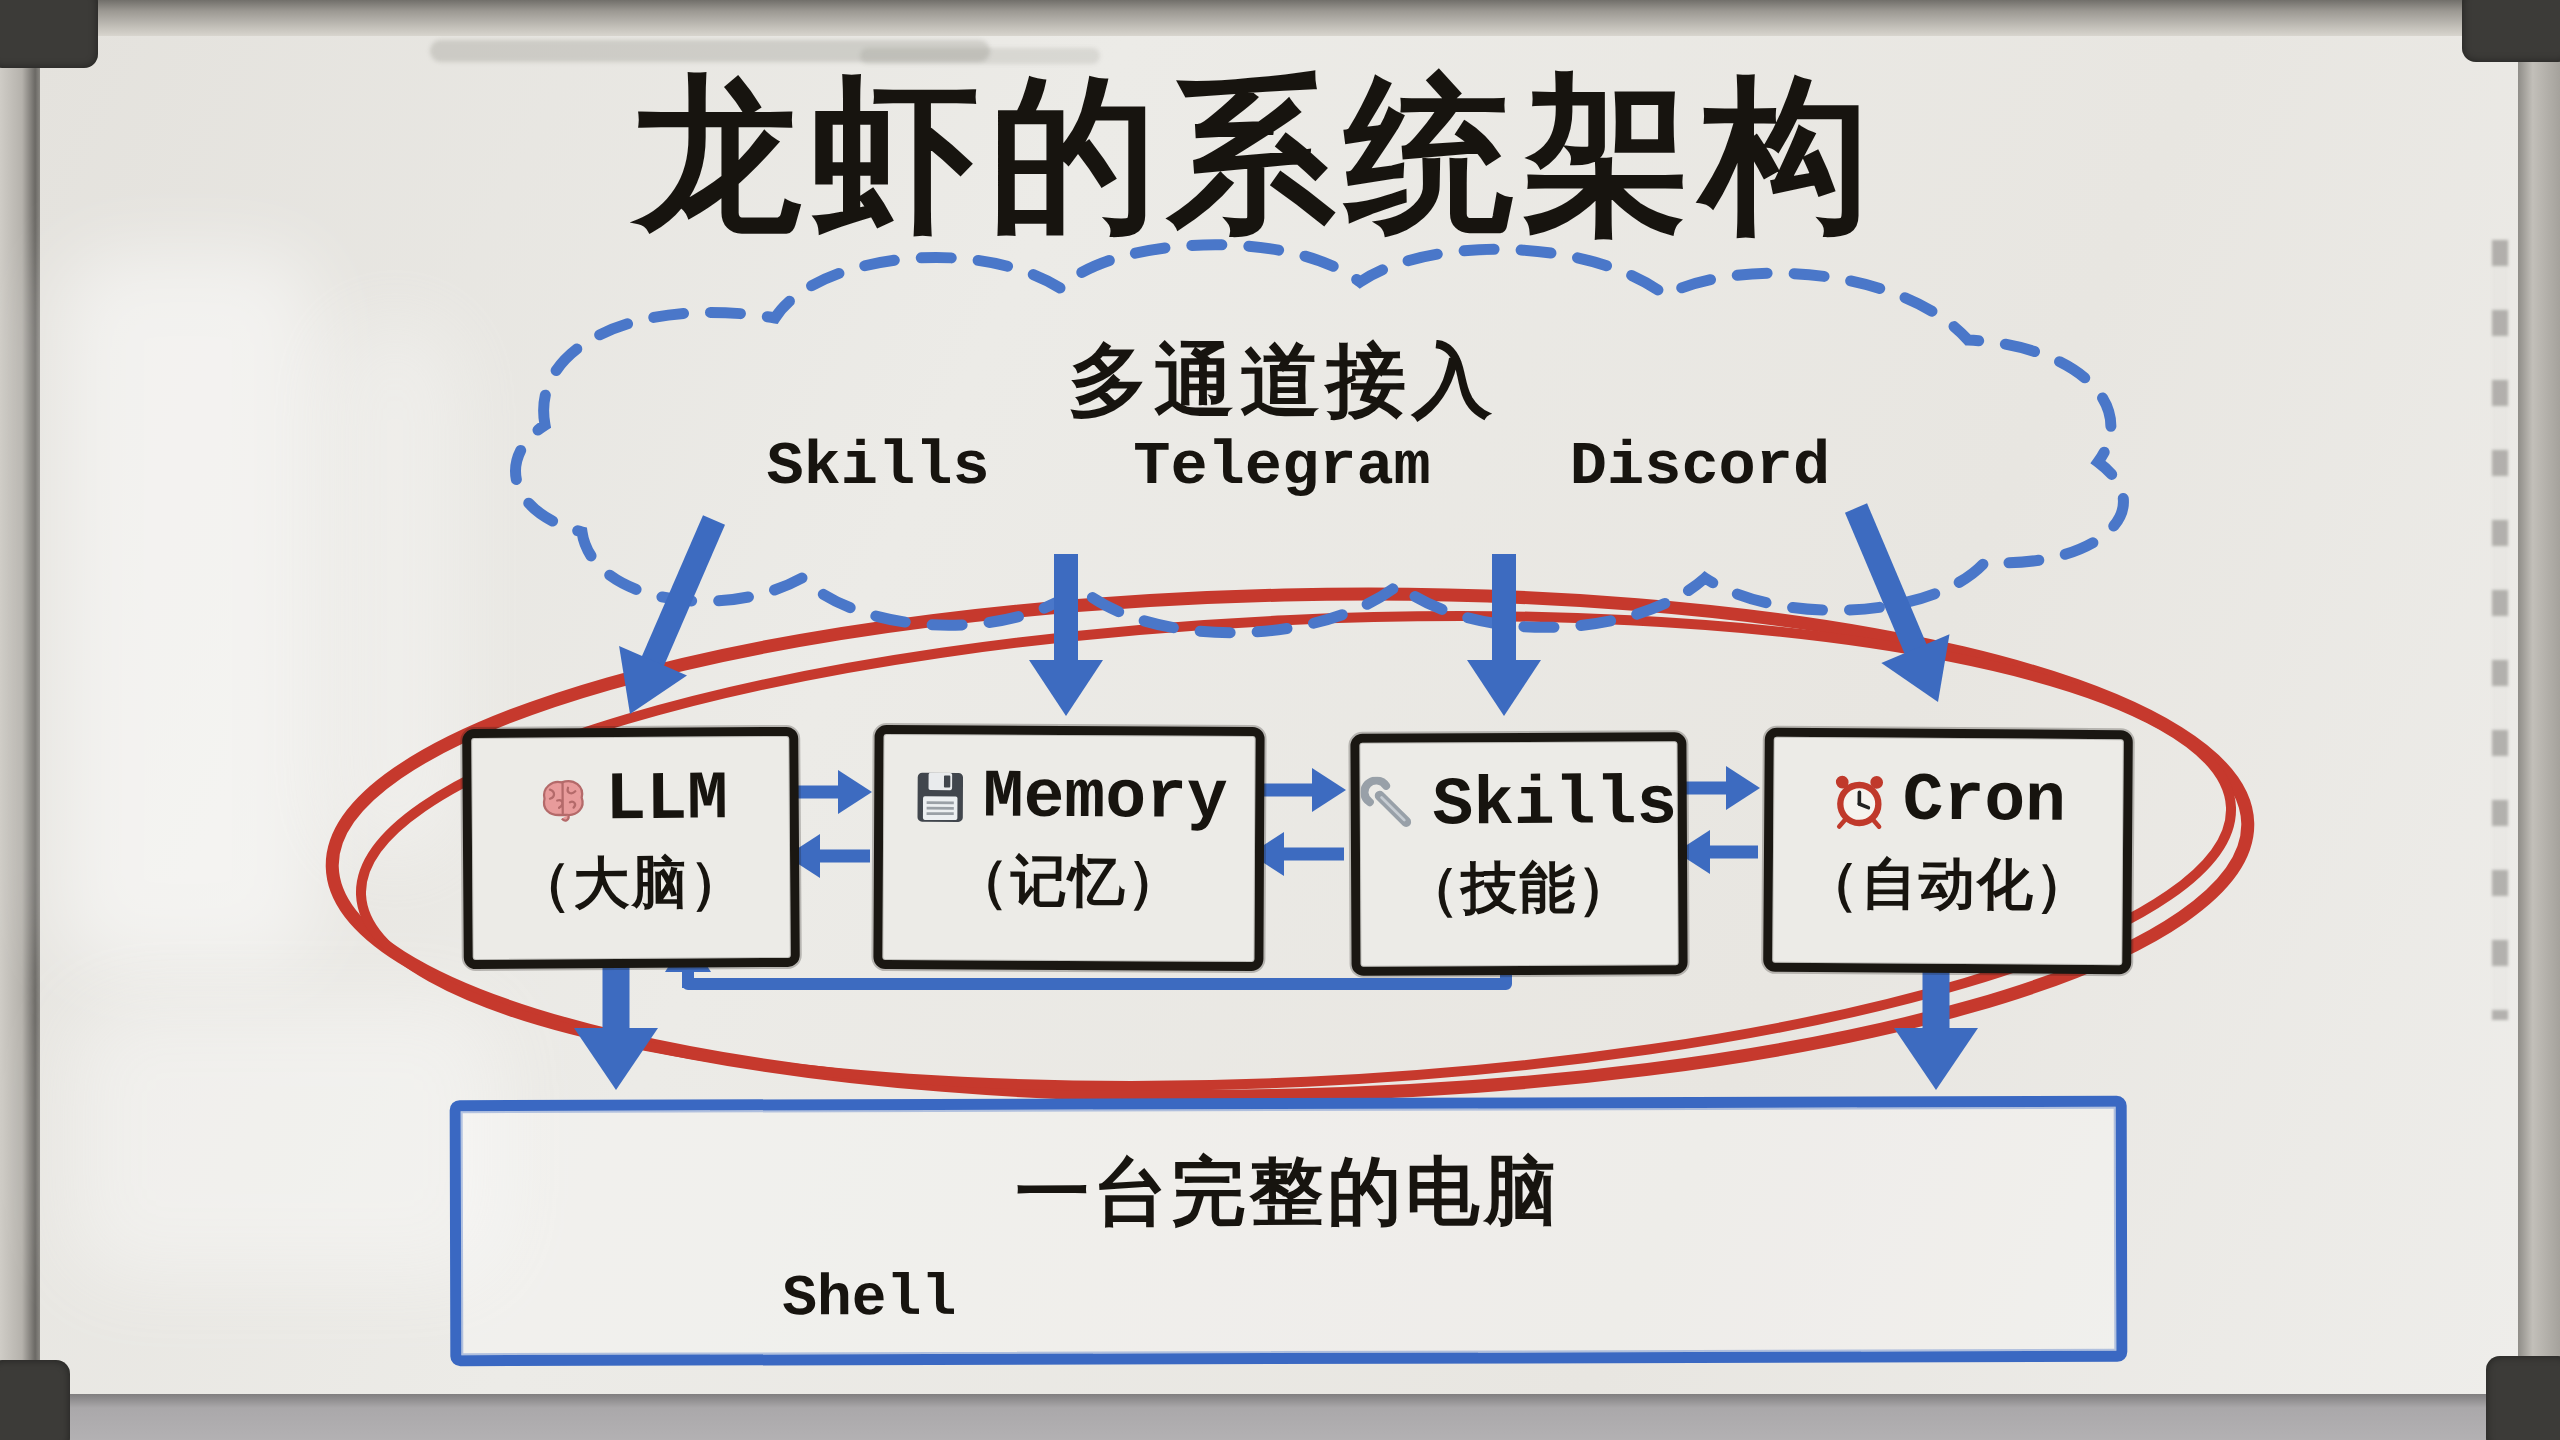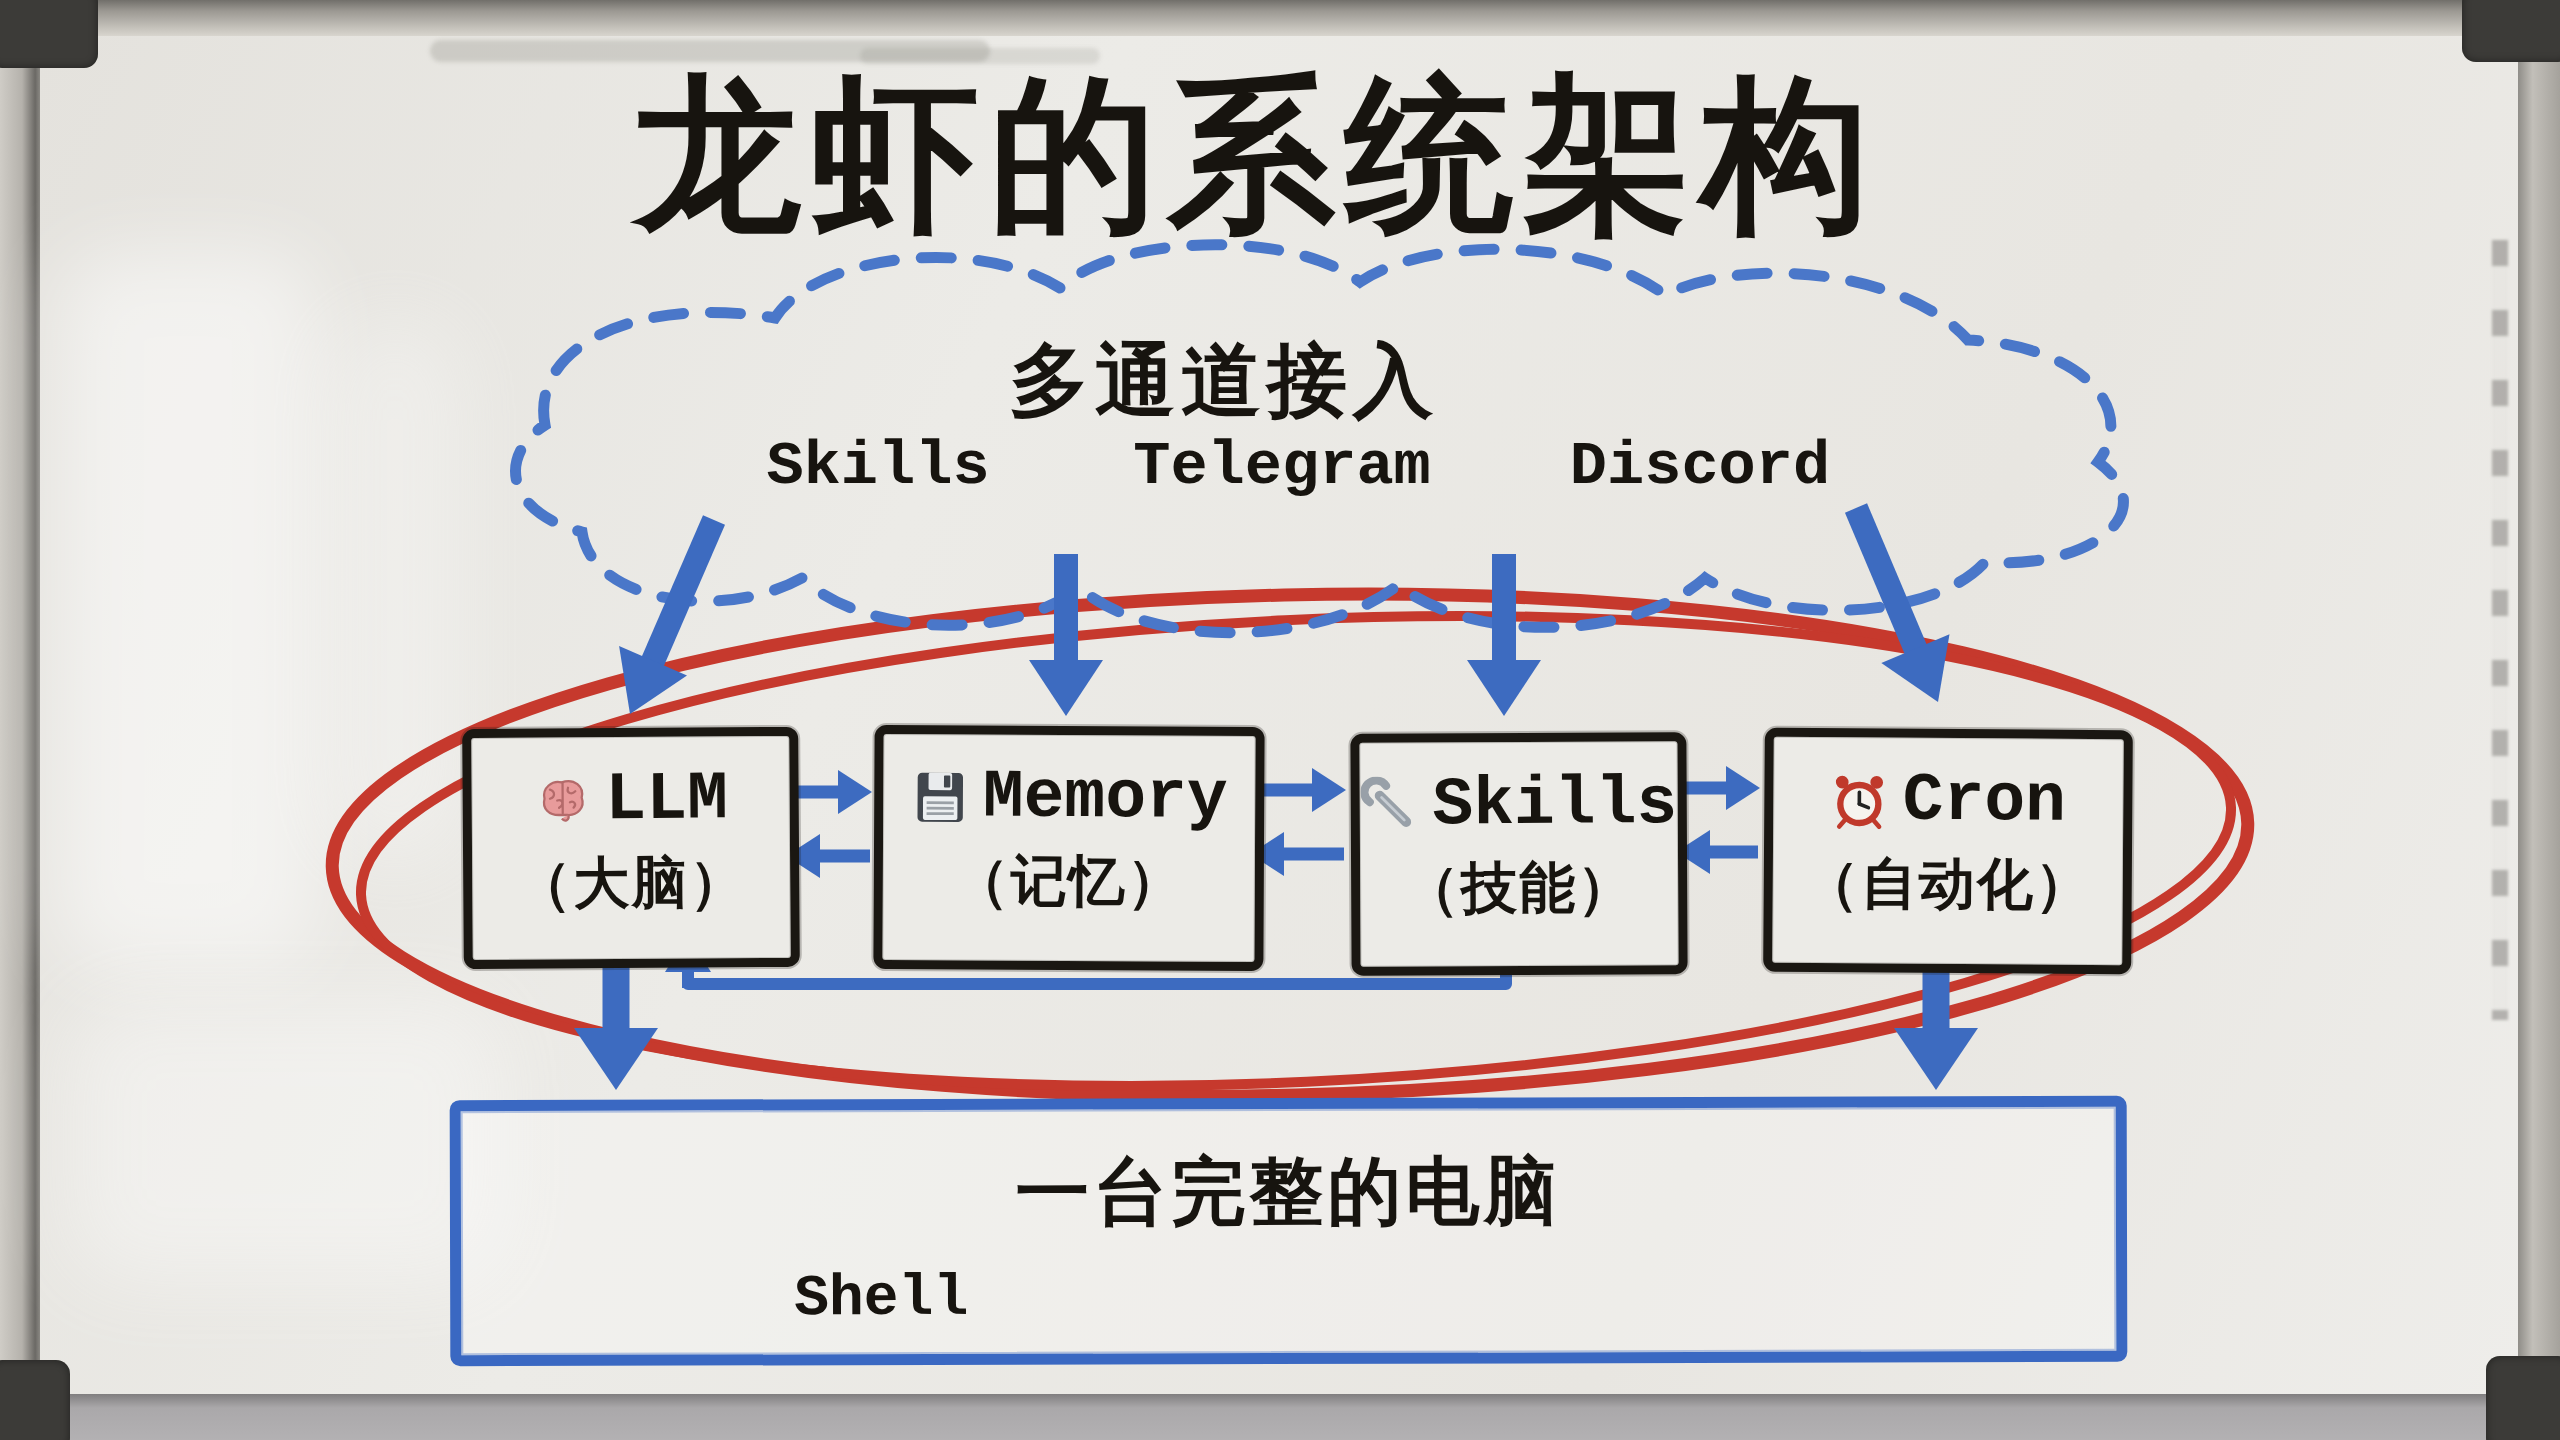--- a/index.html
+++ b/index.html
@@ -27,35 +27,35 @@
   .board{left:40px;top:36px;width:2478px;height:1358px;
     background:linear-gradient(115deg,#e4e2dd 0%,#ecebe7 35%,#e8e6e1 70%,#eeedea 100%);}
   .refl{background:rgba(255,255,255,.5);filter:blur(38px);border-radius:60px;}
   .smudge{background:rgba(110,108,102,.22);filter:blur(2px);border-radius:12px;}
   .edge-marks{left:2492px;top:240px;width:16px;height:780px;filter:blur(1.5px);
     background:repeating-linear-gradient(180deg,rgba(70,68,64,.35) 0 26px,rgba(70,68,64,.02) 26px 70px);}
   
   .ink{color:#17140f;}
   .title{left:0;top:44px;width:2560px;text-align:center;font-size:168px;font-weight:800;
     letter-spacing:10px;transform:translateX(-24px);}
-  .cloud-label{left:1224px;top:328px;transform:translateX(-50%);font-size:80px;font-weight:800;letter-spacing:6px;}
+  .cloud-label{left:1283px;top:328px;transform:translateX(-50%);font-size:80px;font-weight:800;letter-spacing:6px;}
   .channel{top:431px;transform:translateX(-50%);font-size:62px;font-weight:700;}
   
   .module{background:#ecebe7;border:9px solid #1a1712;border-radius:12px;
     box-shadow:0 0 0 2px rgba(26,23,18,.25), inset 0 0 0 1px rgba(26,23,18,.2);
     display:flex;flex-direction:column;align-items:center;}
   .module-head{display:flex;align-items:center;justify-content:center;gap:14px;margin-top:24px;}
   .module-name{font-size:68px;font-weight:700;}
   .module-alias{font-size:56px;font-weight:700;margin-top:8px;letter-spacing:2px;}
   .icon{width:58px;height:58px;display:inline-block;}
   
   .computer{background:rgba(255,255,255,.28);border:11px solid #3a68c2;border-radius:10px;
     box-shadow:inset 0 0 0 2px rgba(58,104,194,.35);}
   .computer-label{width:100%;text-align:center;margin-top:34px;font-size:74px;font-weight:800;letter-spacing:4px;}
-  .component{top:156px;transform:translateX(-50%);font-size:58px;font-weight:700;position:absolute;margin-left:12px;}
+  .component{top:156px;transform:translateX(-50%);font-size:58px;font-weight:700;position:absolute;}
   svg.layer{position:absolute;left:0;top:0;}
 </style>
 </head>
 <body>
 
 <div class="stage">
 
   <div class="abs frame-top"></div>
   <div class="abs frame-bottom"></div>
   <div class="abs frame-left"></div>

